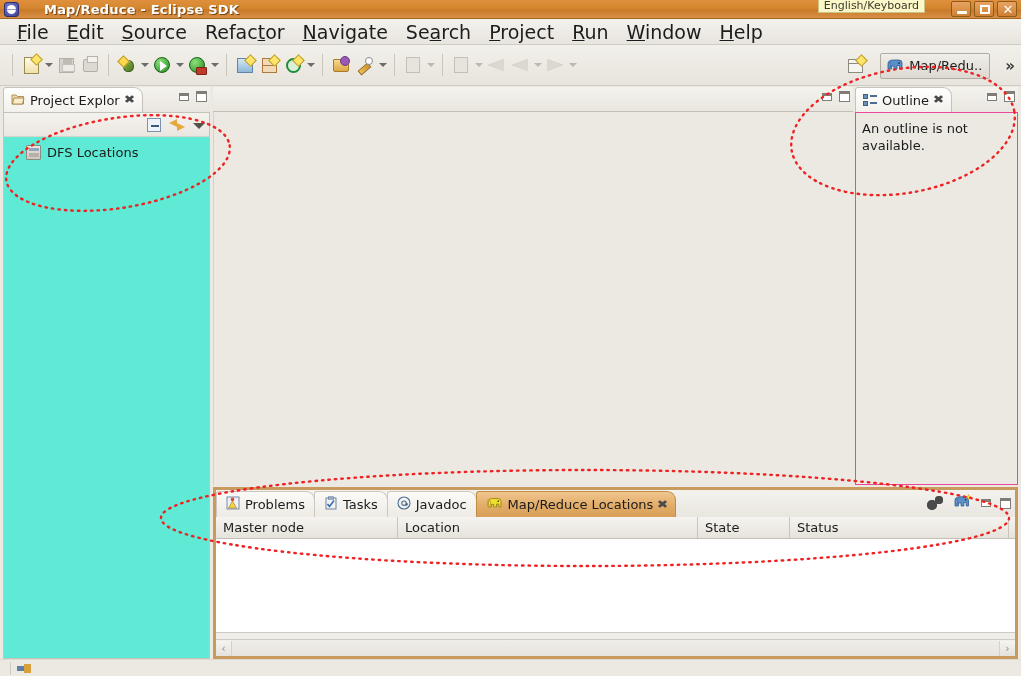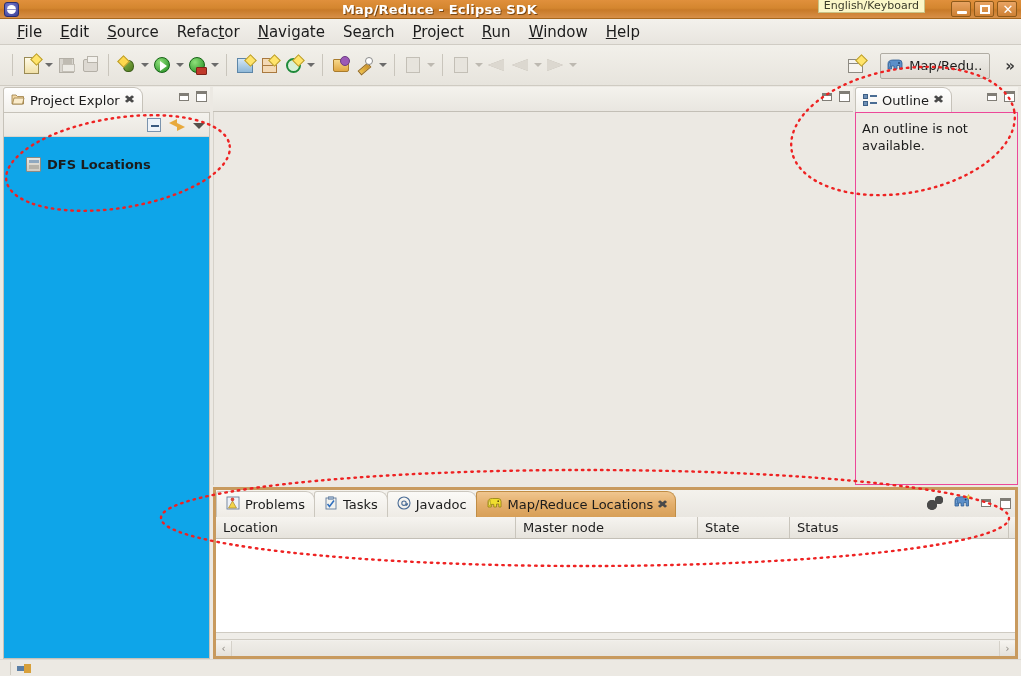--- a/index.html
+++ b/index.html
@@ -14,24 +14,25 @@
   #app { position: relative; width: 1021px; height: 676px; }
 
   
   .titlebar {
     position: absolute; left: 0; top: 0; width: 1021px; height: 19px;
     background: linear-gradient(to bottom, #e0903c 0%, #d4862f 45%, #c87a28 55%, #d89048 100%);
     border-bottom: 1px solid #a5661d;
   }
   .titlebar-title {
     position: absolute; left: 0; top: 0; width: 879px; height: 19px;
-    text-align: center; line-height: 19px;
+    text-align: left; line-height: 19px;
     font-weight: bold; font-size: 13px; color: #ffffff;
     text-shadow: 1px 1px 0 rgba(90,50,10,0.75);
     letter-spacing: 0.2px;
+    padding-left: 44px;
   }
   .eclipse-logo {
     position: absolute; left: 4px; top: 2px; width: 15px; height: 15px;
     border-radius: 3px;
     background: radial-gradient(circle at 35% 30%, #7b7fd0, #3a3f96);
     border: 1px solid #2a2e70;
   }
   .eclipse-logo::after {
     content: ""; position: absolute; left: 2px; top: 2px; width: 9px; height: 9px;
     border-radius: 50%;
@@ -58,21 +59,21 @@
   }
 
   
   .menubar {
     position: absolute; left: 0; top: 19px; width: 1021px; height: 26px;
     background: linear-gradient(to bottom, #f3f1ec, #e8e5df);
     border-bottom: 1px solid #d0ccc4;
     display: flex; align-items: center; padding-left: 8px;
   }
   .menu-item {
-    font-size: 15px; color: #1c1c1c; padding: 3px 9px; cursor: default; white-space: nowrap;
+    font-size: 19px; color: #1c1c1c; padding: 3px 9px; cursor: default; white-space: nowrap;
   }
   .menu-item u { text-decoration: underline; }
 
   
   .toolbar {
     position: absolute; left: 0; top: 45px; width: 1021px; height: 41px;
     background: linear-gradient(to bottom, #f2f0ea, #e7e4dd);
     border-bottom: 1px solid #cfcbc2;
     display: flex; align-items: center; padding-left: 6px;
   }
@@ -181,21 +182,21 @@
     display: flex; align-items: center; justify-content: flex-end; gap: 8px;
     padding-right: 4px;
   }
   .ic-collapse { width:14px;height:14px;background:#eef3f9;border:1px solid #7b93ad;}
   .ic-collapse::after{content:"";position:absolute;left:3px;top:6px;width:8px;height:2px;background:#3a5a80;}
   .ic-link { width:16px;height:14px;position:relative;}
   .ic-link::before{content:"";position:absolute;left:0;top:1px;width:0;height:0;border-right:8px solid #e8a93c;border-top:4px solid transparent;border-bottom:4px solid transparent;}
   .ic-link::after{content:"";position:absolute;right:0;bottom:1px;width:0;height:0;border-left:8px solid #e8a93c;border-top:4px solid transparent;border-bottom:4px solid transparent;}
   .view-menu { width:12px;height:14px;position:relative;}
   .view-menu::after{content:"";position:absolute;left:0;top:5px;border-left:6px solid transparent;border-right:6px solid transparent;border-top:6px solid #55524c;}
-  .tree-area { background: #0ea5e9; height: calc(100% - 24px); padding-top: 18px; font-weight: bold; }
+  .tree-area { background: #5eead4; height: calc(100% - 24px); padding-top: 6px; }
   .tree-item {
     display: flex; align-items: center; gap: 6px;
     padding: 2px 4px 2px 22px; font-size: 13px; color: #1c1c1c;
   }
   .ic-dfs { width:15px;height:15px;background:linear-gradient(to bottom,#e9e6df,#cfcac0);border:1px solid #8d8a82;border-radius:1px;position:relative;}
   .ic-dfs::before{content:"";position:absolute;left:2px;top:2px;width:10px;height:3px;background:#8fa8c0;}
   .ic-dfs::after{content:"";position:absolute;left:2px;bottom:2px;width:10px;height:4px;background:#b6b2a9;}
 
   
   .editor-area {
@@ -529,22 +530,22 @@
             <circle cx="12.6" cy="5.6" r="0.9" fill="#1b3d66"></circle>
             <path d="M15.5 0.5 L16.6 2.6 L18.7 3.1 L16.6 3.7 L15.5 5.6 L14.6 3.7 L12.6 3.1 L14.6 2.6 Z" fill="#ffe24a" stroke="#b4951c" stroke-width="0.5"></path>
           </svg>
         </span>
         <div class="btn-min"></div>
         <div class="btn-max"></div>
       </div>
     </div>
     <div class="bp-body">
       <div class="table-head">
+        <div class="th" style="width:182px">Master node</div>
         <div class="th" style="width:300px">Location</div>
-        <div class="th" style="width:182px">Master node</div>
         <div class="th" style="width:92px">State</div>
         <div class="th" style="width:219px">Status</div>
       </div>
       <div class="table-body"></div>
       <div class="hscroll">
         <div class="hs-btn">‹</div>
         <div class="hs-track">
           <div class="hs-grip">III</div>
         </div>
         <div class="hs-btn" style="border-right:none;border-left:1px solid #d5d1c9">›</div>

